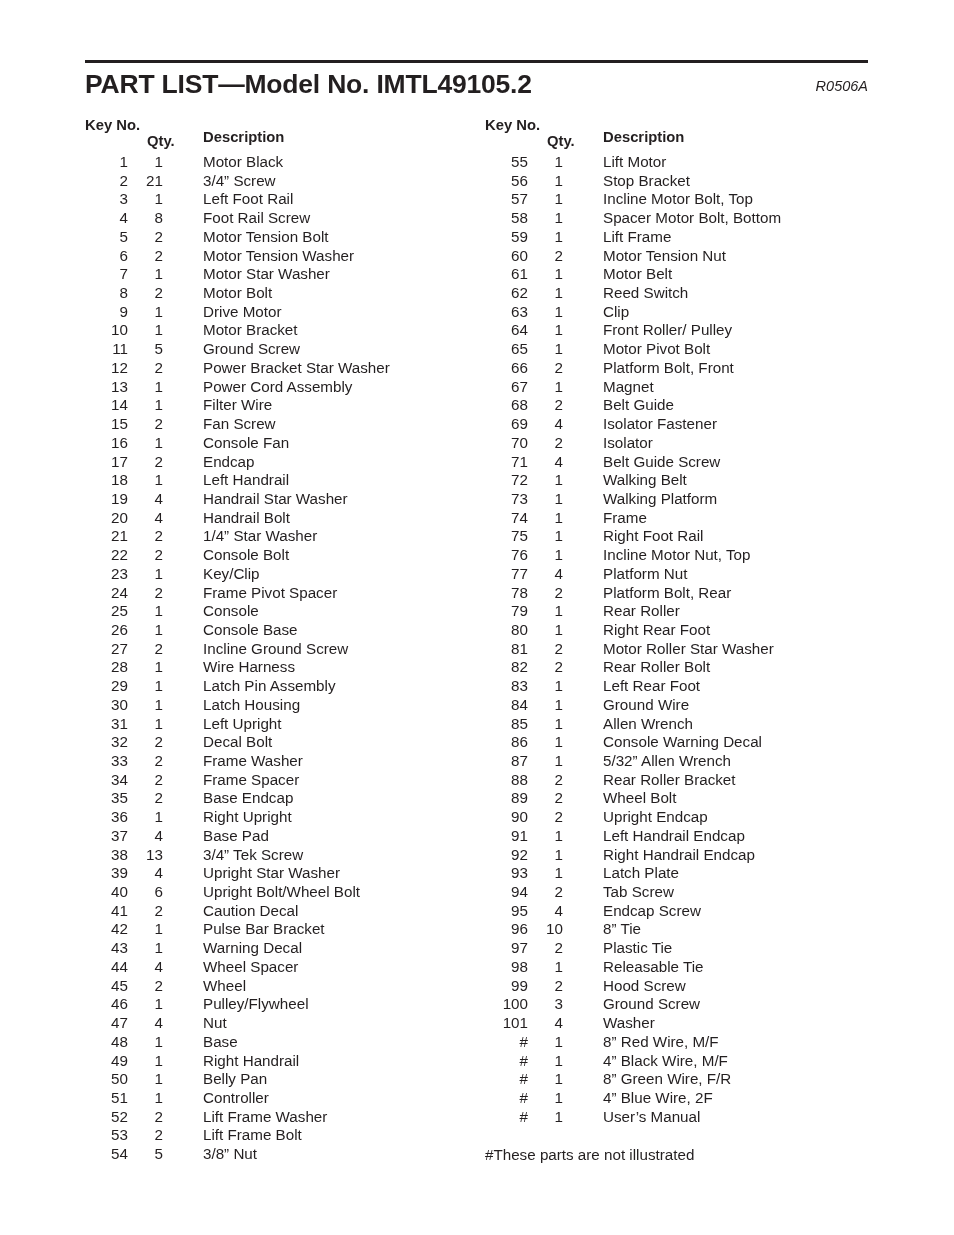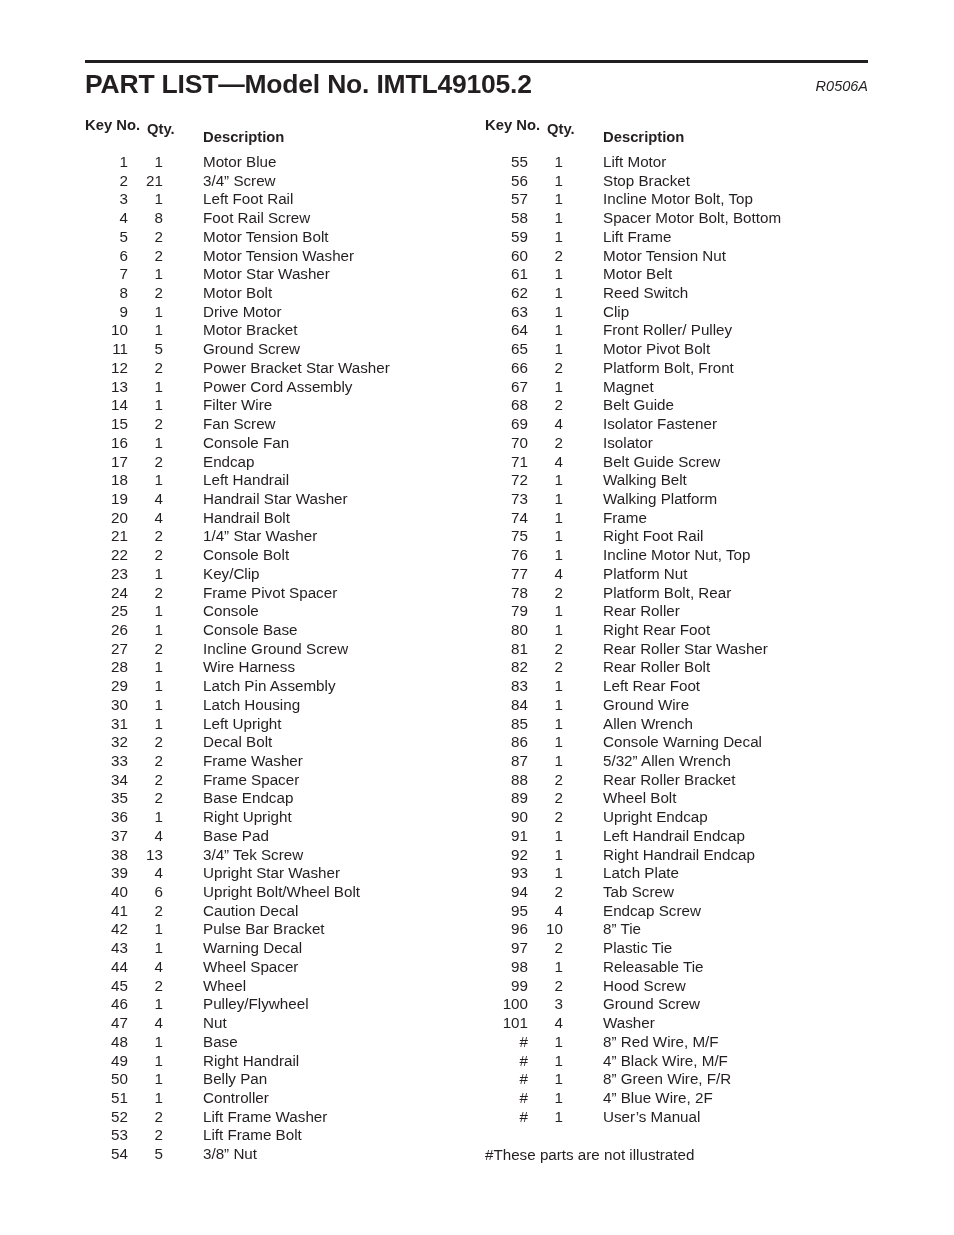--- a/index.html
+++ b/index.html
@@ -73,21 +73,21 @@
   .col-right { left: 485px; }
 
   .col-head {
     position: relative;
     height: 36px;
     font-size: 14.8px;
     font-weight: bold;
     white-space: nowrap;
   }
   .h-key  { position: absolute; left: 0px;   top: 0; }
-  .h-qty  { position: absolute; left: 62px;  top: 4px; }
+  .h-qty  { position: absolute; left: 62px;  top: 16px; }
   .h-desc { position: absolute; left: 118px; top: 12px; }
 
   .rows {
     position: relative;
   }
   .row {
     position: relative;
     height: 18.73px;
     font-size: 15.2px;
     white-space: nowrap;
@@ -136,21 +136,21 @@
     <div class="col col-left">
       <div class="col-head">
         <span class="h-key">Key No.</span>
         <span class="h-qty">Qty.</span>
         <span class="h-desc">Description</span>
       </div>
       <div class="rows" id="rows-left">
           <div class="row">
             <span class="c-key">1</span>
             <span class="c-qty">1</span>
-            <span class="c-desc">Motor Blue</span>
+            <span class="c-desc">Motor Black</span>
           </div>
           <div class="row">
             <span class="c-key">2</span>
             <span class="c-qty">21</span>
             <span class="c-desc">3/4” Screw</span>
           </div>
           <div class="row">
             <span class="c-key">3</span>
             <span class="c-qty">1</span>
             <span class="c-desc">Left Foot Rail</span>
@@ -546,21 +546,21 @@
             <span class="c-desc">Rear Roller</span>
           </div>
           <div class="row">
             <span class="c-key">80</span>
             <span class="c-qty">1</span>
             <span class="c-desc">Right Rear Foot</span>
           </div>
           <div class="row">
             <span class="c-key">81</span>
             <span class="c-qty">2</span>
-            <span class="c-desc">Rear Roller Star Washer</span>
+            <span class="c-desc">Motor Roller Star Washer</span>
           </div>
           <div class="row">
             <span class="c-key">82</span>
             <span class="c-qty">2</span>
             <span class="c-desc">Rear Roller Bolt</span>
           </div>
           <div class="row">
             <span class="c-key">83</span>
             <span class="c-qty">1</span>
             <span class="c-desc">Left Rear Foot</span>

